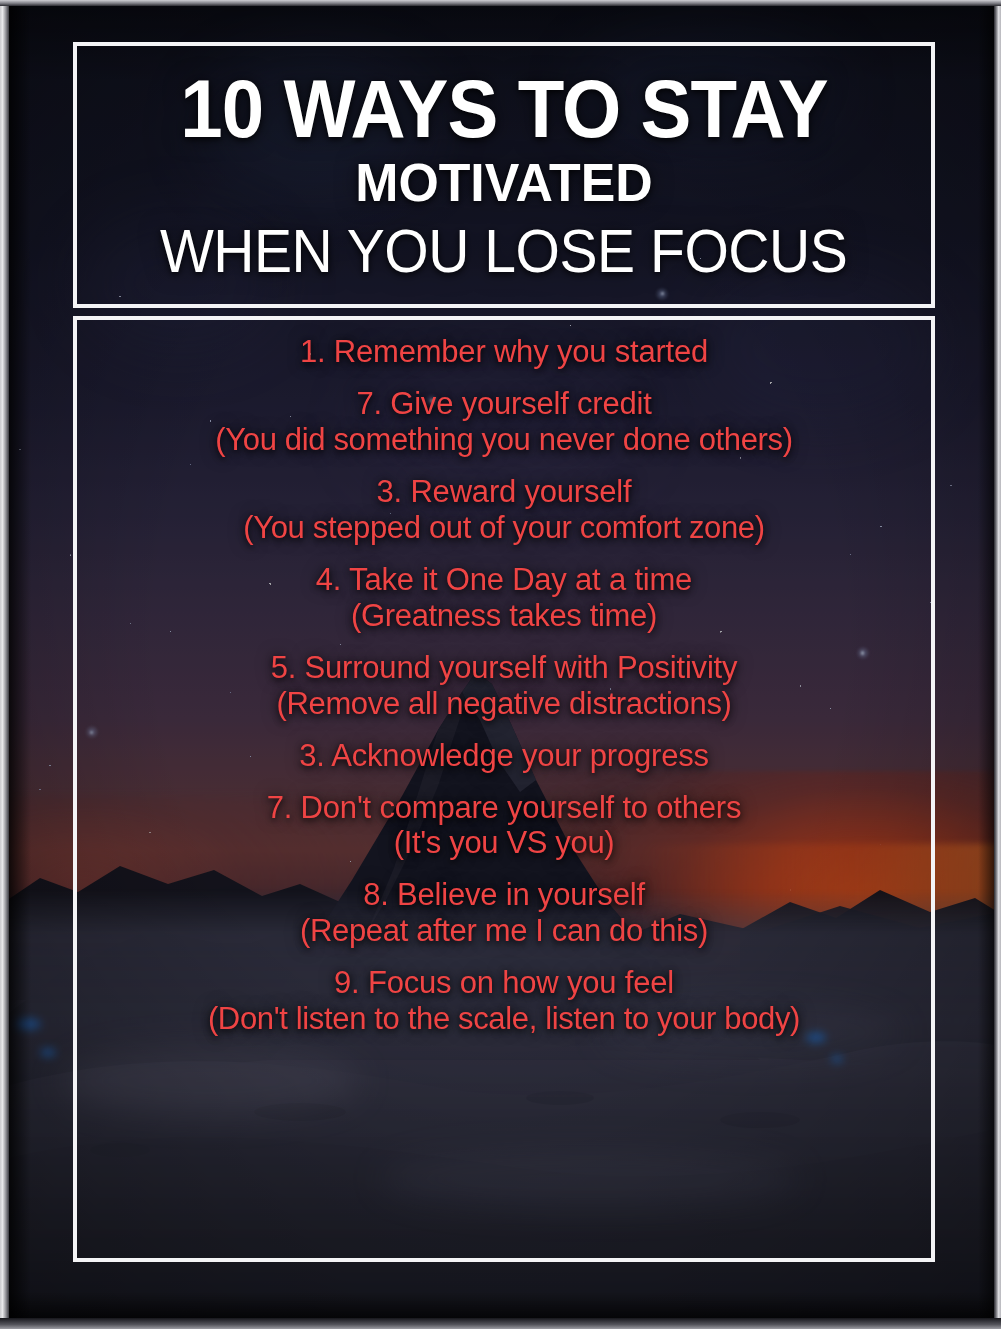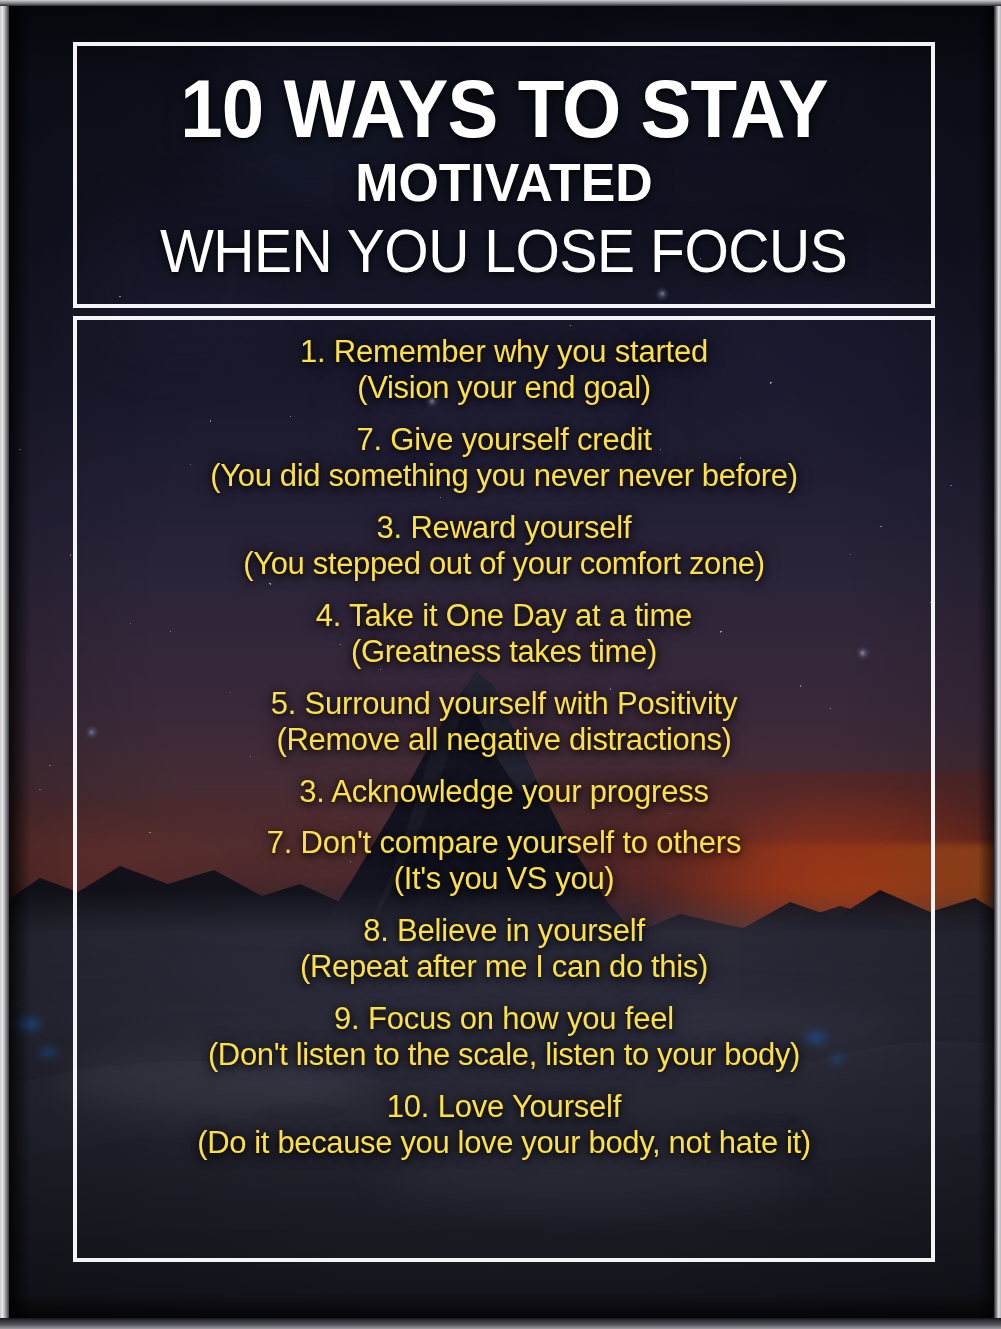--- a/index.html
+++ b/index.html
@@ -199,21 +199,21 @@
   .t1{font-size:82px;font-weight:700;letter-spacing:-1px;line-height:.95;
       transform:scaleX(.93);transform-origin:center;margin-top:2px;}
   .t2{font-size:54px;font-weight:700;letter-spacing:0px;line-height:1.05;
       transform:scaleX(.96);transform-origin:center;margin-top:6px;}
   .t3{font-size:62px;font-weight:400;letter-spacing:-.5px;line-height:1.0;
       transform:scaleX(.92);transform-origin:center;margin-top:10px;}
 
   .item{width:100%;text-align:center;margin:0 0 16px;}
   .item:last-child{margin-bottom:0;}
   .item .main, .item .sub{
-    color:#fde047;display:block;white-space:nowrap;font-weight:400;
+    color:#ef4444;display:block;white-space:nowrap;font-weight:400;
     text-shadow:0 2px 6px rgba(0,0,0,.9), 0 0 16px rgba(0,0,0,.7);
     line-height:1.16;
   }
   .item .main{font-size:31px;letter-spacing:-.2px;}
   .item .sub{font-size:31px;letter-spacing:-.35px;}
 </style>
 </head>
 <body>
 
 <div id="poster">
@@ -281,25 +281,24 @@
     <div class="title-box">
       <div class="t-line t1">10 WAYS TO STAY</div>
       <div class="t-line t2">MOTIVATED</div>
       <div class="t-line t3">WHEN YOU LOSE FOCUS</div>
     </div>
 
     <div class="list-box">
 
       <div class="item">
         <span class="main">1. Remember why you started</span>
-        <span class="sub">(Vision your end goal)</span>
       </div>
       <div class="item">
         <span class="main">7. Give yourself credit</span>
-        <span class="sub">(You did something you never never before)</span>
+        <span class="sub">(You did something you never done others)</span>
       </div>
       <div class="item">
         <span class="main">3. Reward yourself</span>
         <span class="sub">(You stepped out of your comfort zone)</span>
       </div>
       <div class="item">
         <span class="main">4. Take it One Day at a time</span>
         <span class="sub">(Greatness takes time)</span>
       </div>
       <div class="item">
@@ -313,24 +312,20 @@
         <span class="main">7. Don't compare yourself to others</span>
         <span class="sub">(It's you VS you)</span>
       </div>
       <div class="item">
         <span class="main">8. Believe in yourself</span>
         <span class="sub">(Repeat after me I can do this)</span>
       </div>
       <div class="item">
         <span class="main">9. Focus on how you feel</span>
         <span class="sub">(Don't listen to the scale, listen to your body)</span>
-      </div>
-      <div class="item">
-        <span class="main">10. Love Yourself</span>
-        <span class="sub">(Do it because you love your body, not hate it)</span>
       </div>
 
     </div>
   </div>
 
   <div class="edge-b-shadow"></div>
   <div class="edge-l-shadow"></div>
   <div class="edge-r-shadow"></div>
   <div class="edge-l"></div>
   <div class="edge-r"></div>

